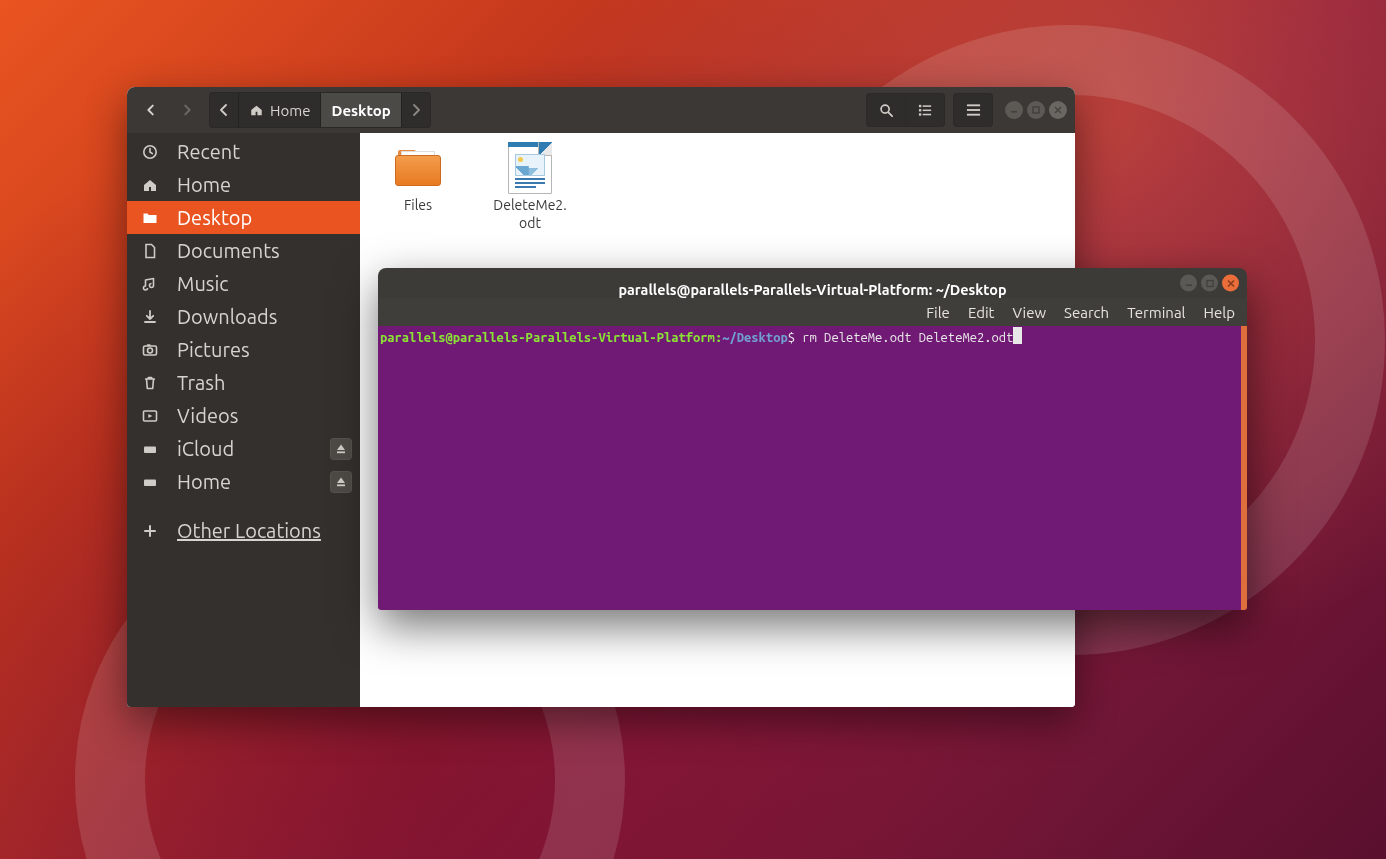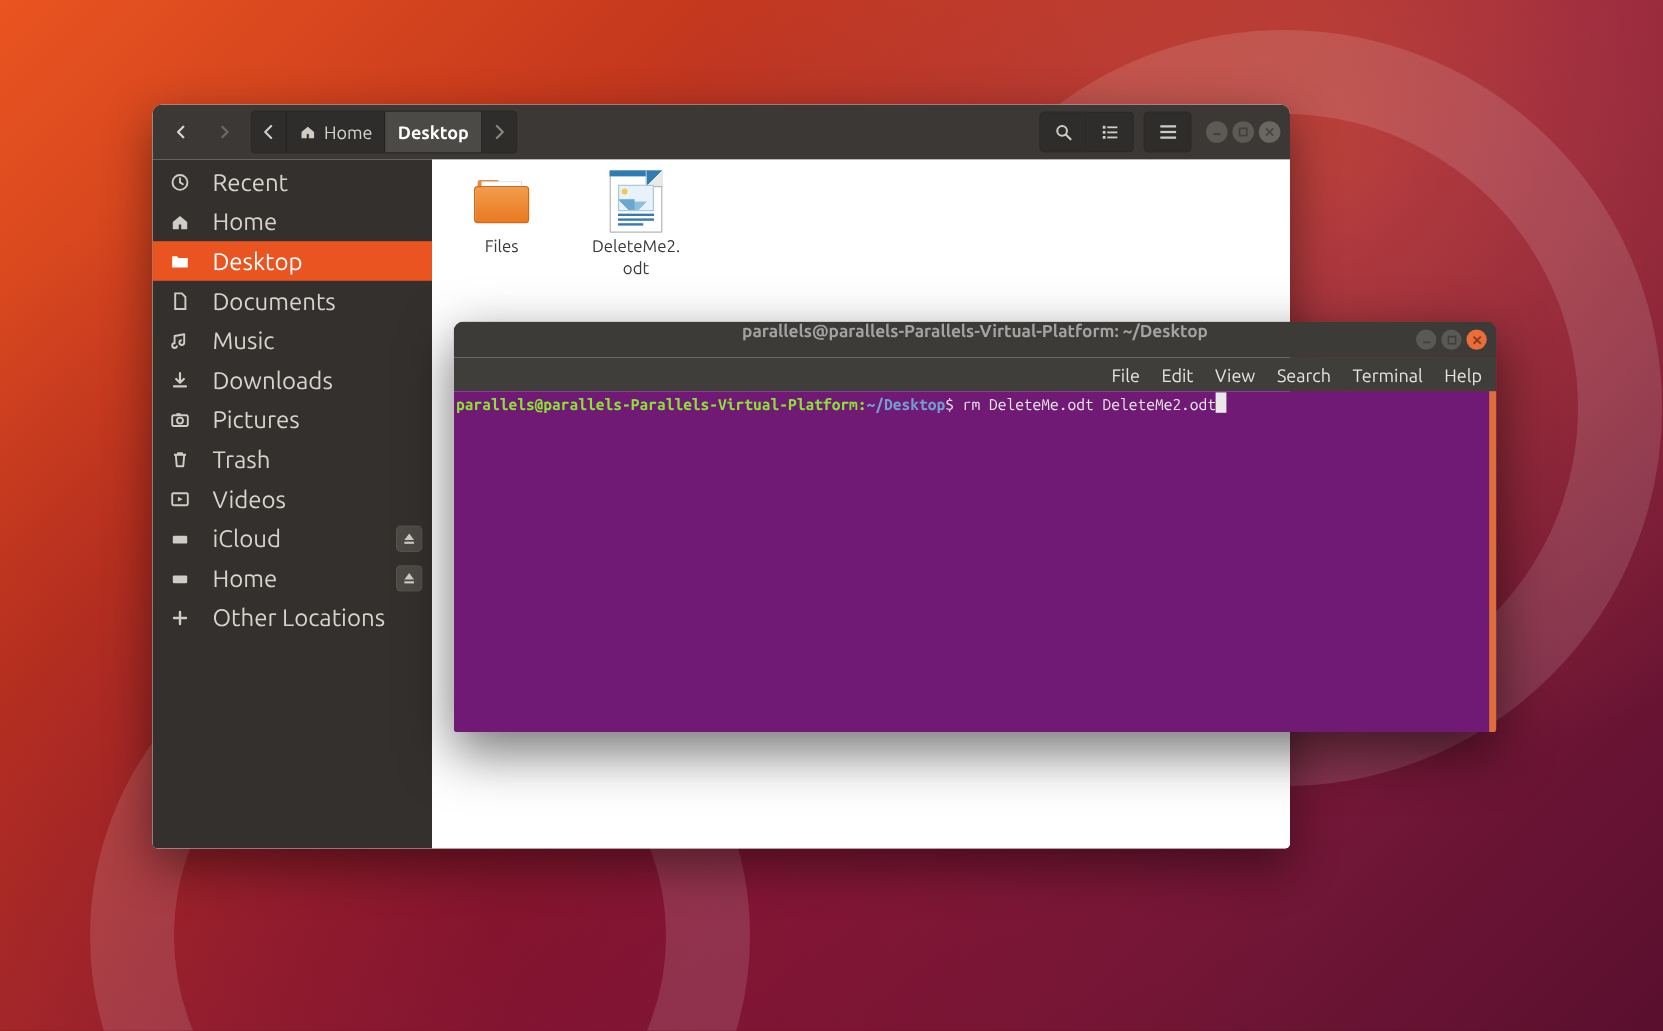--- a/index.html
+++ b/index.html
@@ -142,21 +142,21 @@
     width: 18px;
     display: flex;
     justify-content: center;
     color: #cfcbc6;
   }
   .sb-item.active {
     background: #e95420;
     color: #fff;
   }
   .sb-item.active .ic { color: #fff; }
-  .sb-item.sep-before { margin-top: 0; }
+  .sb-item.sep-before { margin-top: 16px; text-decoration: underline; }
   .eject {
     position: absolute;
     right: 8px;
     top: 50%;
     transform: translateY(-50%);
     width: 22px;
     height: 22px;
     border-radius: 4px;
     background: #4d4a46;
     display: flex;
@@ -302,24 +302,24 @@
     left: 378px;
     top: 268px;
     width: 869px;
     border-radius: 8px 8px 3px 3px;
     box-shadow: 0 16px 44px rgba(0,0,0,0.55);
     overflow: hidden;
   }
   .term-title {
     height: 30px;
     background: #3c3b38;
-    color: #a3a3a3;
+    color: #ffffff;
     font-size: 14.4px;
     display: flex;
-    align-items: flex-start;
+    align-items: flex-end;
     justify-content: center;
     position: relative;
     font-weight: 600;
   }
   .term-title .win-controls {
     position: absolute;
     right: 6px;
     top: 50%;
     transform: translateY(-50%);
   }

